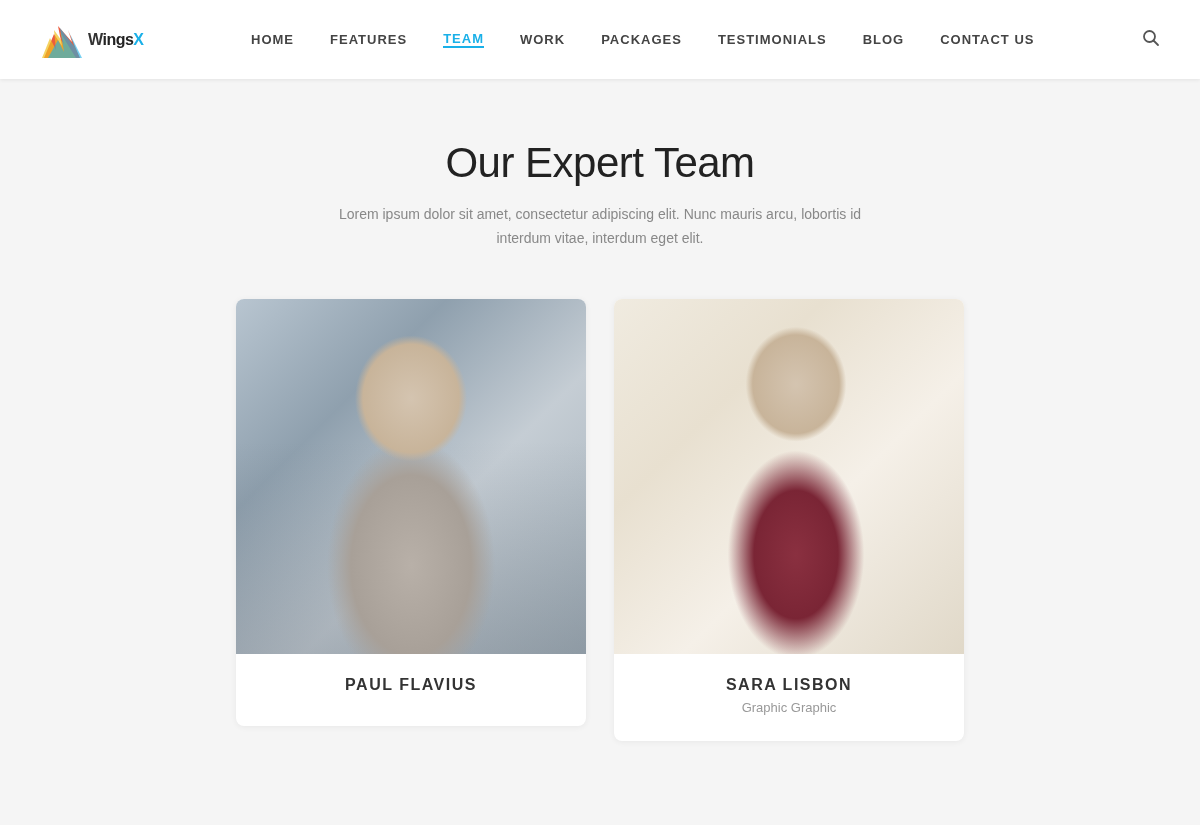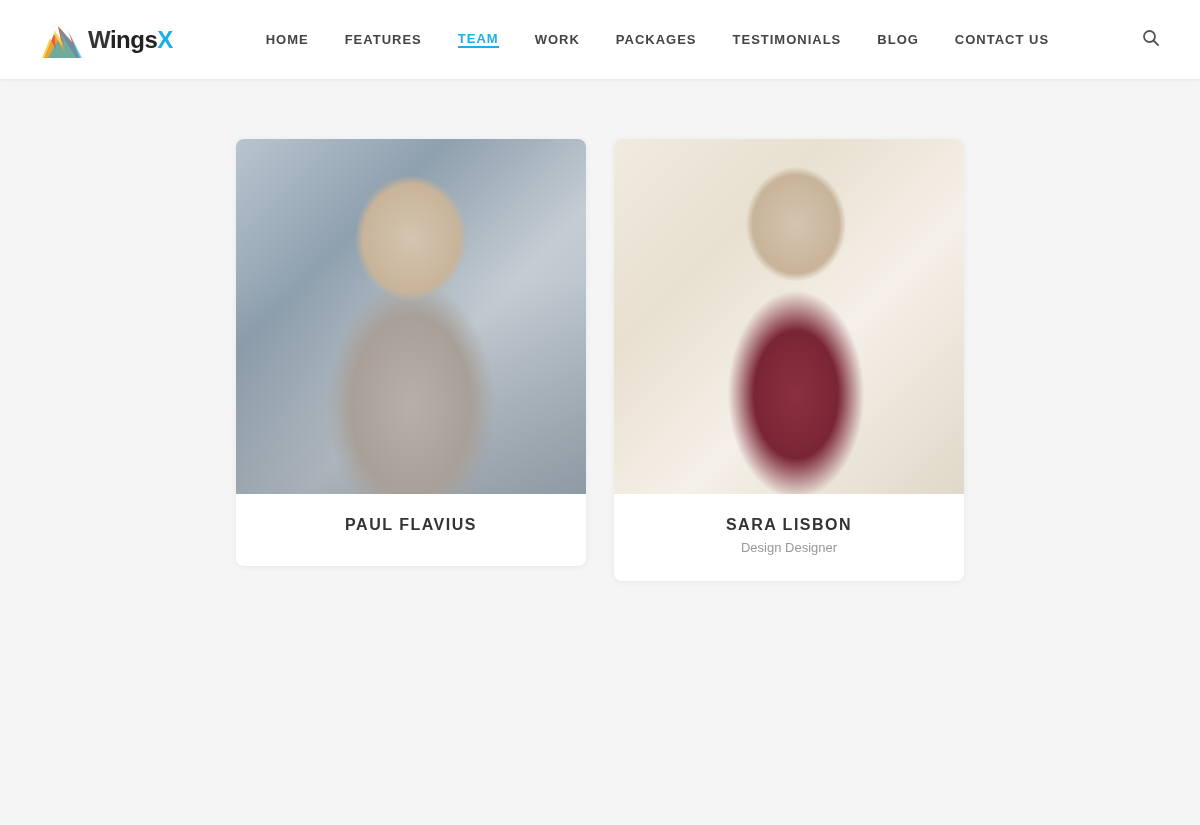--- a/index.html
+++ b/index.html
@@ -16,21 +16,21 @@
       box-shadow: 0 1px 4px rgba(0,0,0,0.08);
       position: relative;
       z-index: 10;
     }
     .logo-wrapper {
       display: flex;
       align-items: center;
       gap: 4px;
     }
     .logo-text {
-      font-size: 24px;
+      font-size: 16px;
       font-weight: 700;
       color: #222;
       letter-spacing: -0.5px;
     }
     .logo-text span.w { color: #333; }
     .logo-text span.x { color: #1ab0e8; }
 
     nav {
       display: flex;
       align-items: center;
@@ -211,34 +211,38 @@
 
   <span class="search-icon-wrapper">
     <svg width="18" height="18" viewBox="0 0 18 18" fill="none" xmlns="http://www.w3.org/2000/svg">
       <circle cx="7.5" cy="7.5" r="5.5" stroke="#555" stroke-width="1.8"></circle>
       <line x1="11.5" y1="11.5" x2="16" y2="16" stroke="#555" stroke-width="1.8" stroke-linecap="round"></line>
     </svg>
   </span>
 </header>
 
 <main>
+  <div class="section-header">
+    <h1 class="section-title">Our Expert Team</h1>
+    <p class="section-desc">Lorem ipsum dolor sit amet, consectetur adipiscing elit. Nunc mauris arcu, lobortis id interdum vitae, interdum eget elit.</p>
+  </div>
 
   <div class="team-grid">
 
   <div class="team-card">
         <div class="portrait portrait-1">
           <div class="figure"></div>
         </div>
         <div class="team-card-info">
           <div class="member-name">PAUL FLAVIUS</div>
         </div>
       </div>
       <div class="team-card">
         <div class="portrait portrait-3">
           <div class="figure"></div>
         </div>
         <div class="team-card-info">
           <div class="member-name">SARA LISBON</div>
-          <div class="member-role">Design Designer</div>
+          <div class="member-role">Graphic Graphic</div>
         </div>
       </div>
     </div>
 </main>
 
 </body></html>

